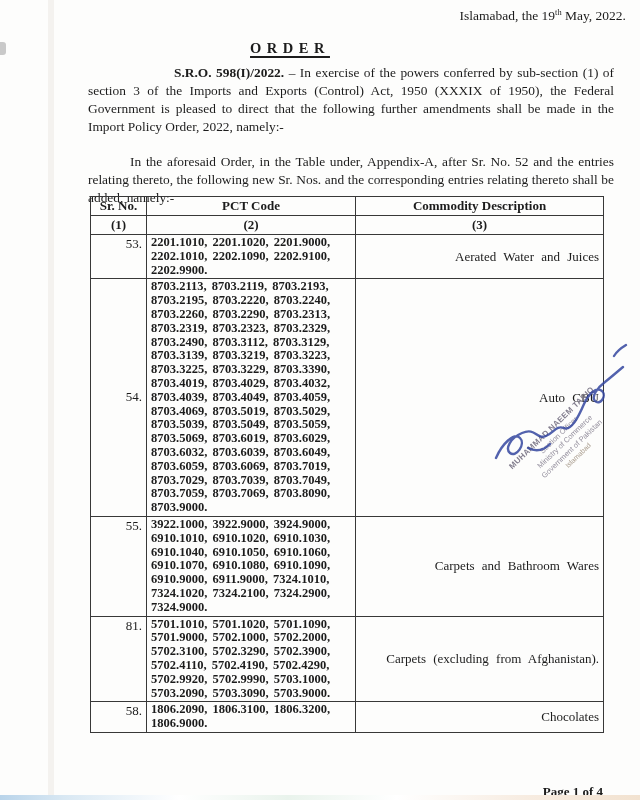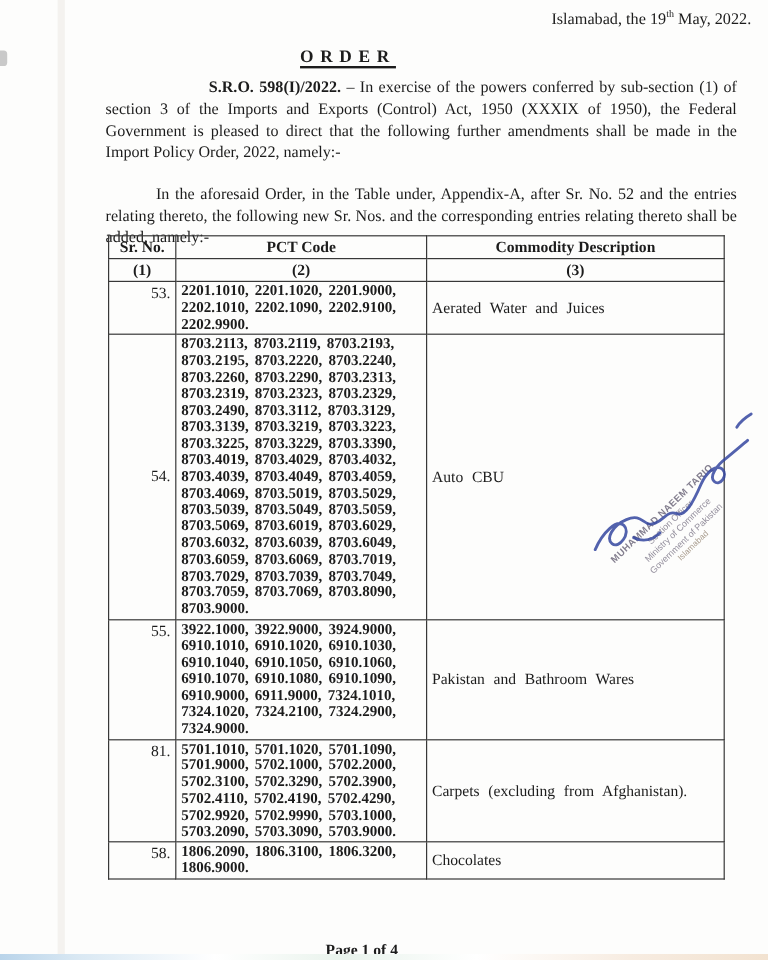--- a/index.html
+++ b/index.html
@@ -47,25 +47,25 @@
   }
   table.commodity th{font-size:13px;font-weight:bold;text-align:center;padding:1px 2px;}
   th.subhead{font-size:12.5px;padding:0 2px;}
   td.sr{vertical-align:top;text-align:right;font-size:13px;padding-top:2px;}
   td.sr.middle{vertical-align:middle;padding-top:0;}
   td.codes{
     vertical-align:top;text-align:left;padding-left:14px;
     white-space:pre-line;line-height:13.8px;word-spacing:2px;font-weight:bold;
   }
   td.commodity-cell{
-    vertical-align:middle;text-align:left;
+    vertical-align:middle;text-align:right;
     font-size:13px;line-height:16px;word-spacing:4px;padding:1px 8px;
   }
 
-  .footer{position:absolute;top:784px;left:0;width:603px;text-align:center;
+  .footer{position:absolute;top:784px;left:0;width:603px;text-align:right;
     font-weight:bold;font-size:13px;}
 
   
   .sig-stamp{position:absolute;left:486px;top:340px;width:154px;height:170px;pointer-events:none;}
   .sig-stamp svg{position:absolute;left:0;top:0;}
   .stamp-text{
     position:absolute;left:-6px;top:78px;width:170px;
     transform:rotate(-44deg);transform-origin:center;
     text-align:center;font-family:"Liberation Sans", sans-serif;
     line-height:9.5px;
@@ -138,21 +138,21 @@
     </tr>
     <tr>
       <td class="sr">55.</td>
       <td class="codes">3922.1000, 3922.9000, 3924.9000,
 6910.1010, 6910.1020, 6910.1030,
 6910.1040, 6910.1050, 6910.1060,
 6910.1070, 6910.1080, 6910.1090,
 6910.9000, 6911.9000, 7324.1010,
 7324.1020, 7324.2100, 7324.2900,
 7324.9000.</td>
-      <td class="commodity-cell">Pakistan and Bathroom Wares</td>
+      <td class="commodity-cell">Carpets and Bathroom Wares</td>
     </tr>
     <tr>
       <td class="sr">81.</td>
       <td class="codes">5701.1010, 5701.1020, 5701.1090,
 5701.9000, 5702.1000, 5702.2000,
 5702.3100, 5702.3290, 5702.3900,
 5702.4110, 5702.4190, 5702.4290,
 5702.9920, 5702.9990, 5703.1000,
 5703.2090, 5703.3090, 5703.9000.</td>
       <td class="commodity-cell">Carpets (excluding from Afghanistan).</td>

